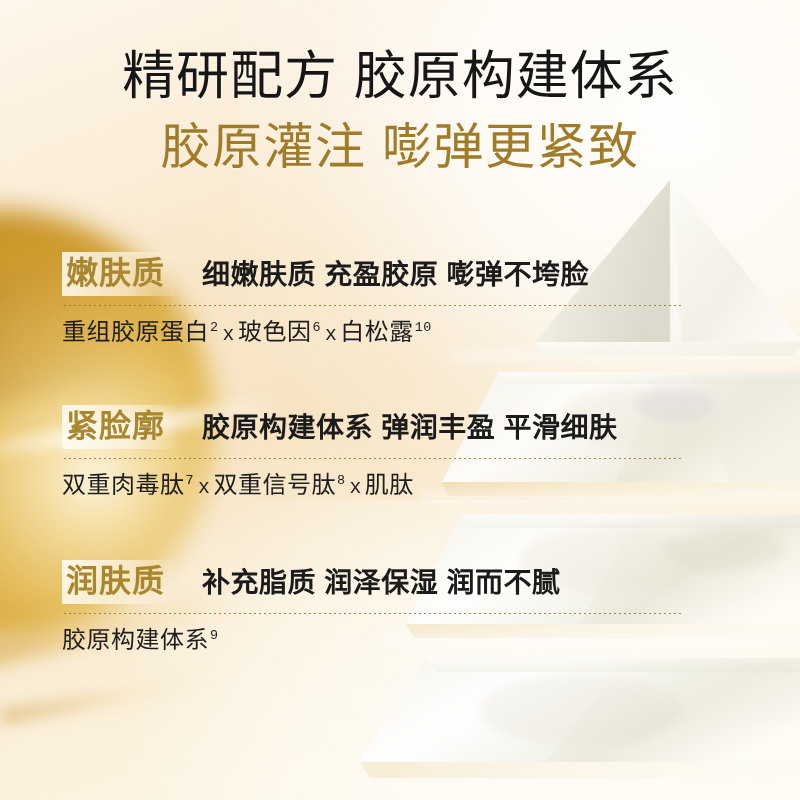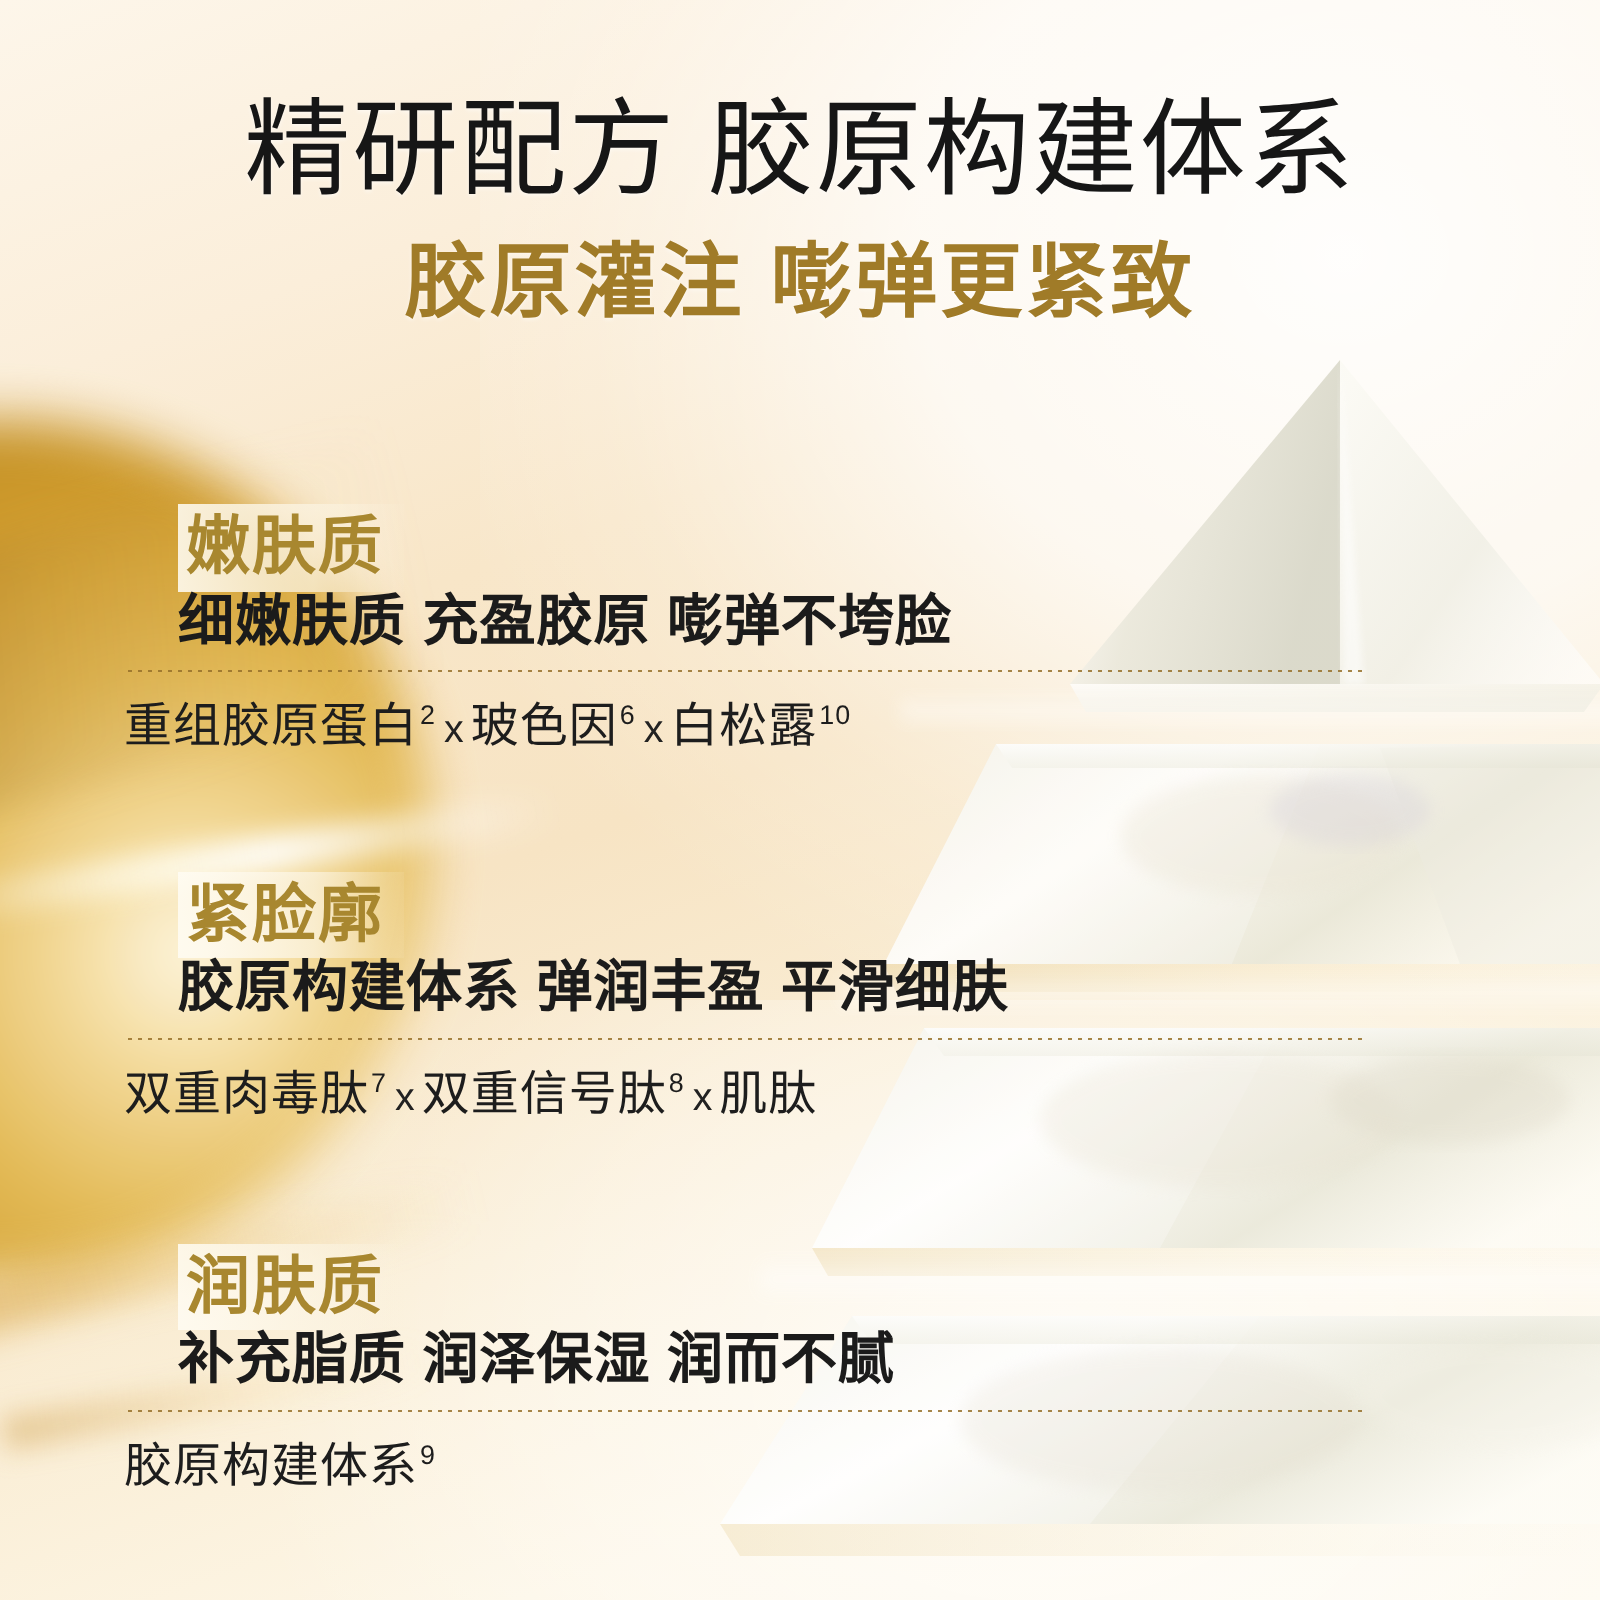--- a/index.html
+++ b/index.html
@@ -164,22 +164,22 @@
     font-size: 53px;
     font-weight: 400;
     letter-spacing: 1px;
     color: #161616;
     line-height: 1.12;
     text-shadow: 0 1px 2px rgba(255,255,255,0.55);
   }
 
   .sub-title {
     margin: 14px 0 0 0;
-    font-size: 41px;
-    font-weight: 700;
+    font-size: 50px;
+    font-weight: 400;
     letter-spacing: 1.5px;
     color: #a07b28;
     line-height: 1.12;
     text-shadow: 0 1px 2px rgba(255,255,255,0.5);
   }
 
   
   .features {
     position: absolute;
     left: 0;
@@ -191,21 +191,20 @@
     position: relative;
     padding: 0 0 0 62px;
     margin-bottom: 32px;
   }
 
   .feature-head {
     display: flex;
     align-items: baseline;
     white-space: nowrap;
     margin-bottom: 9px;
-    flex-direction: column;
   }
 
   .tag {
     display: inline-block;
     font-size: 32px;
     font-weight: 700;
     color: #a8872f;
     background: linear-gradient(90deg,
         rgba(255,252,243,0.88) 0%,
         rgba(252,245,228,0.70) 60%,
@@ -237,20 +236,21 @@
     background-repeat: repeat-x;
   }
 
   .ingredients {
     margin-top: 14px;
     font-size: 24px;
     font-weight: 400;
     color: #1d1d1d;
     letter-spacing: 0.5px;
     line-height: 1.15;
+    font-family: Liberation Mono, monospace;
   }
 
   .ingredients sup {
     font-size: 0.56em;
     vertical-align: super;
     line-height: 0;
     margin-left: 1px;
   }
 
   .sep {

